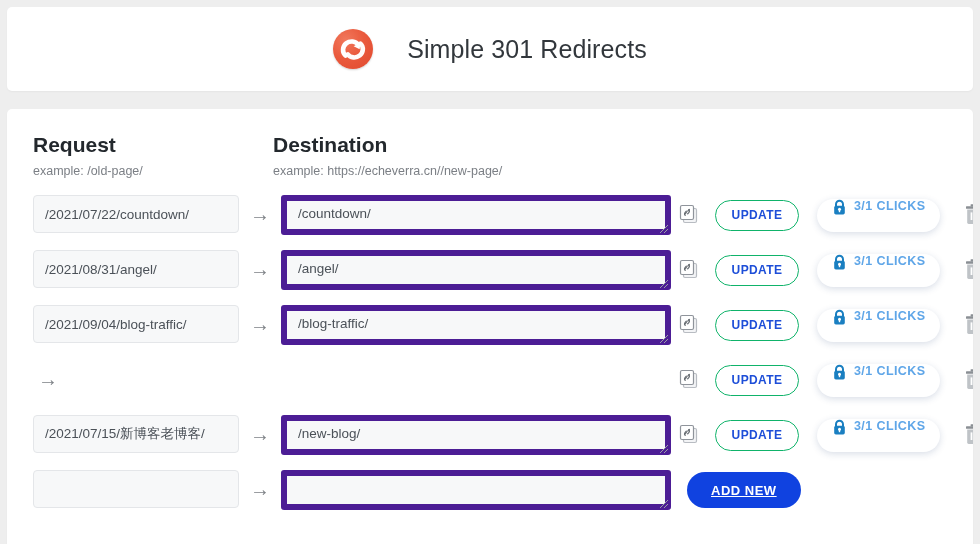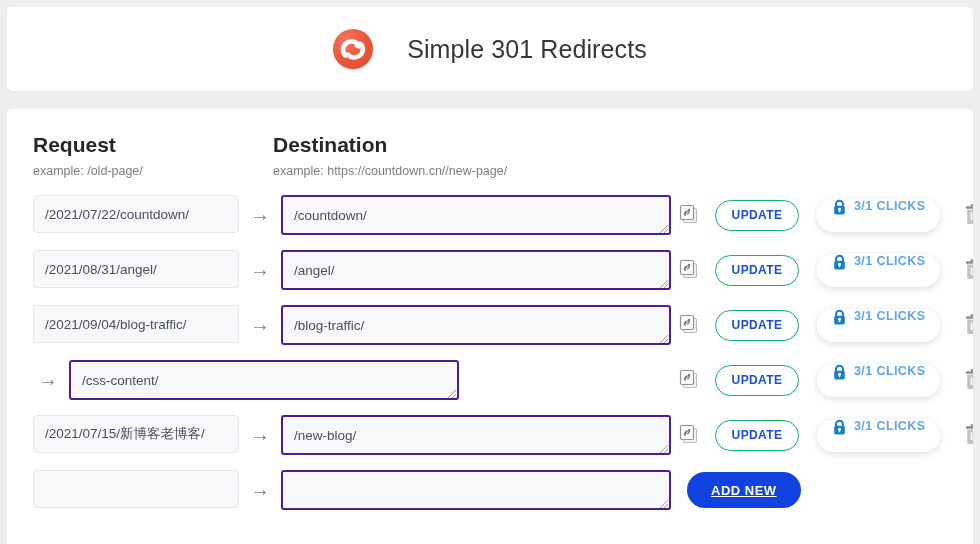--- a/index.html
+++ b/index.html
@@ -119,24 +119,24 @@
     font-size: 20px;
     color: #7d8186;
     line-height: 38px;
     flex: 0 0 auto;
     user-select: none;
   }
 
   .inp-dest {
     width: 390px;
     height: 40px;
-    border: 2px solid #4c1d95;
+    border: 6px solid #4c1d95;
     border-radius: 3px;
     background: #f7f8f9;
-    padding: 9px 11px 0 11px;
+    padding: 3px 11px 0 11px;
     font-size: 13.5px;
     color: #4b5158;
     font-family: "Liberation Sans", "DejaVu Sans", sans-serif;
     outline: none;
     resize: none;
     overflow: hidden;
     line-height: 20px;
     display: block;
   }
   .dest-wrap { position: relative; }
@@ -260,21 +260,21 @@
 
   <div class="main-card">
 
     <div class="col-heads">
       <div class="head-block head-request">
         <div class="head-title">Request</div>
         <div class="head-example">example: /old-page/</div>
       </div>
       <div class="head-block head-dest">
         <div class="head-title">Destination</div>
-        <div class="head-example">example: https://countdown.cn//new-page/</div>
+        <div class="head-example">example: https://echeverra.cn//new-page/</div>
       </div>
     </div>
 
     <div class="rows">
 
       <div class="row">
         <input class="inp-request" type="text" value="/2021/07/22/countdown/" style="">
         <div class="arrow">→</div>
         <div class="dest-wrap">
           <textarea class="inp-dest" style="">/countdown/</textarea>
@@ -391,26 +391,20 @@
               <path d="M5.2 6.4 h11.6 v13.2 a1.4 1.4 0 0 1 -1.4 1.4 h-8.8 a1.4 1.4 0 0 1 -1.4 -1.4 Z" fill="#bfc3c7"></path>
               <rect x="8.6" y="9.4" width="1.8" height="7.6" fill="#ffffff"></rect>
               <rect x="11.7" y="9.4" width="1.8" height="7.6" fill="#ffffff"></rect>
             </svg>
           </div>
         </div>
       </div>
 
       <div class="row">
         <div class="arrow">→</div>
-        <div class="dest-wrap">
-          <textarea class="inp-dest" style="">/css-content/</textarea>
-          <svg class="resize-grip" viewBox="0 0 11 11">
-            <path d="M10 2 L2 10 M10 6 L6 10" stroke="#9aa0a6" stroke-width="1"></path>
-          </svg>
-        </div>
         <div class="actions">
           <div class="copy-btn">
             <svg width="24" height="24" viewBox="0 0 24 24">
               <rect x="6.5" y="5.5" width="13" height="14" rx="1.5" fill="#f3f4f6" stroke="#b8bcc2" stroke-width="1.2"></rect>
               <rect x="3.5" y="2.5" width="13" height="14" rx="1.5" fill="#ffffff" stroke="#8f949b" stroke-width="1.2"></rect>
               <path d="M7.6 11.2 L9.3 9.5 M10.7 8.1 L12.4 6.4" stroke="#6b7076" stroke-width="1.3" stroke-linecap="round"></path>
               <path d="M8.2 12.4 a2.1 2.1 0 0 1 0-3 l1.1-1.1" fill="none" stroke="#6b7076" stroke-width="1.3" stroke-linecap="round"></path>
               <path d="M11.8 6.6 a2.1 2.1 0 0 1 0 3 l-1.1 1.1" fill="none" stroke="#6b7076" stroke-width="1.3" stroke-linecap="round"></path>
             </svg>
           </div>

